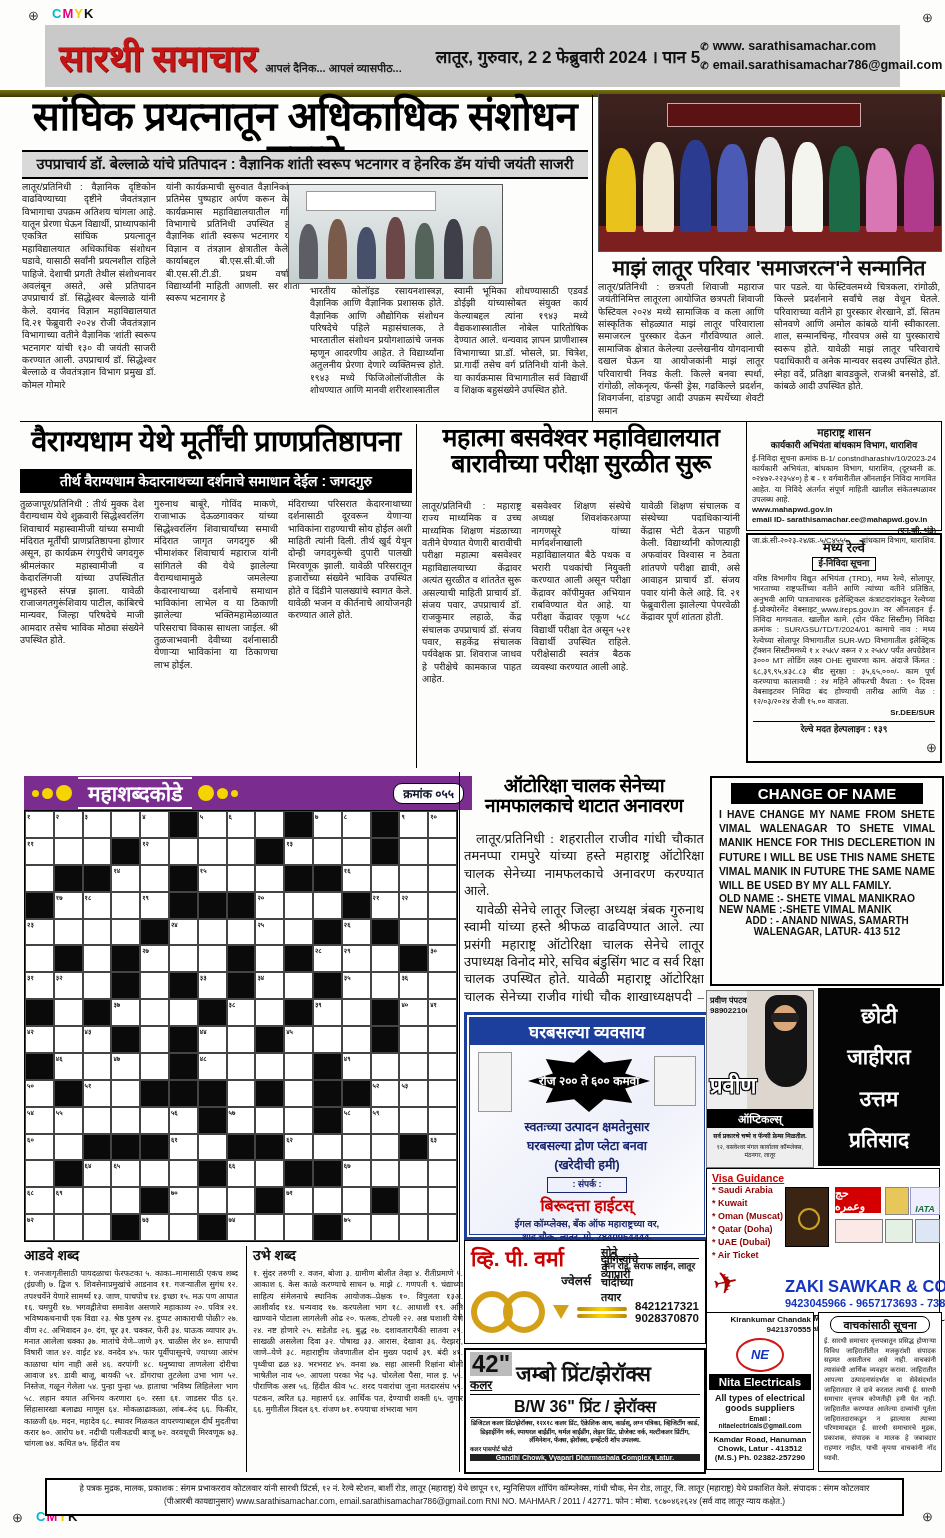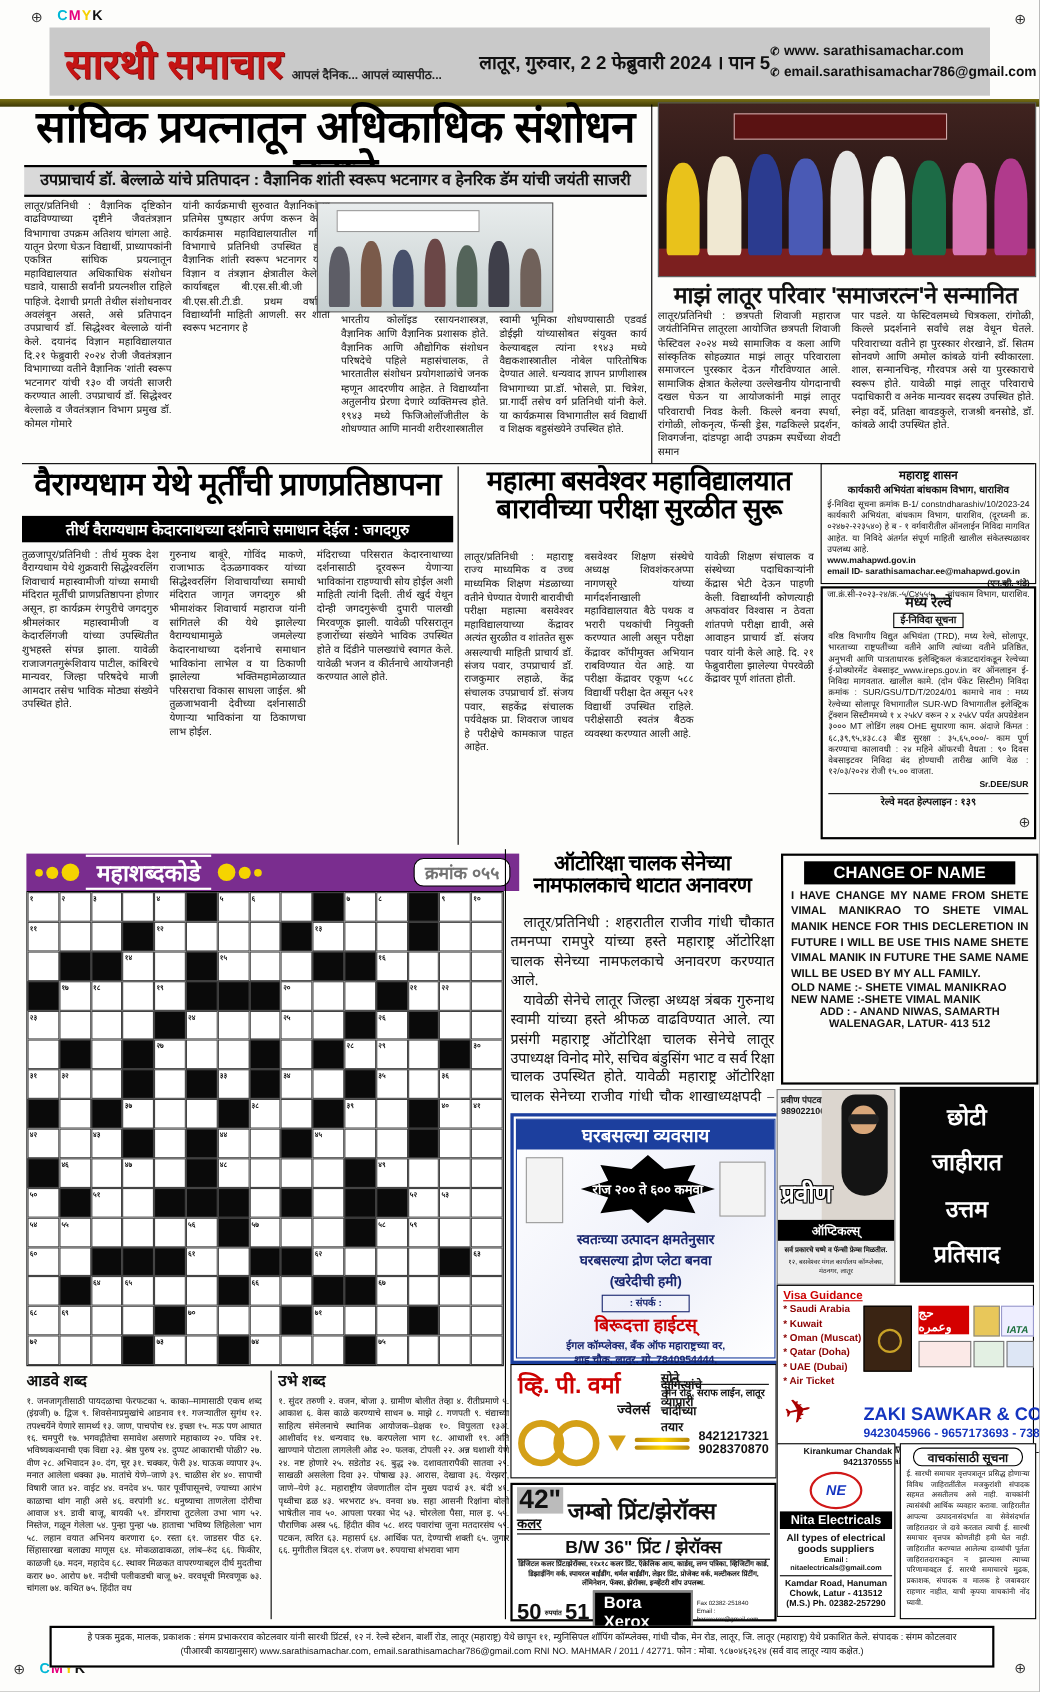--- a/index.html
+++ b/index.html
@@ -51,21 +51,21 @@
   .sig{text-align:right;font-weight:800;}
   .rail-foot{border-top:1.5px solid #000;margin-top:3px;padding-top:2px;text-align:center;font-weight:800;font-size:9px;}
 
   
   #xw-head{background:#7a2d8f;display:flex;align-items:center;padding:0 8px;gap:6px;}
   #xw-title{color:#fff;font-size:21px;font-weight:800;white-space:nowrap;padding:0 10px;
             border-top:2px solid #fff;border-bottom:2px solid #fff;}
   .dots{display:flex;align-items:center;gap:3px;}
   .dot{background:#f5d400;border-radius:50%;}
   .d1{width:7px;height:7px;} .d2{width:11px;height:11px;} .d3{width:16px;height:16px;}
-  #xw-num{background:#fff;color:#737373;font-weight:800;font-size:16px;border-radius:9px;
+  #xw-num{background:#fff;color:#0f172a;font-weight:800;font-size:12px;border-radius:9px;
           border:1px solid #000;padding:1px 9px;margin-left:auto;white-space:nowrap;}
   #xw-grid{display:grid;grid-template-columns:repeat(15,1fr);grid-auto-rows:1fr;
            border:1.5px solid #000;background:#fff;}
   .xc{border:0.5px solid #444;position:relative;background:#fff;}
   .xc span{position:absolute;left:1px;top:0;font-size:6.5px;font-weight:bold;}
   .xb{background:#0a0a0a;}
 
   
   .clues{font-size:8px;line-height:1.42;text-align:justify;}
   .clues h3{font-size:14px;margin:0 0 2px;}
@@ -715,21 +715,21 @@
           <div>शाहू चौक, लातूर. मो. 7840954444,</div>
           <div class="ph">उस्मानाबाद – 7840924444</div>
           <div class="ph">सोलापूर : 7058624444   नांदेड – 9156024444</div>
         </div>
       </div>
     </div>
   </div>
 
   <div id="con-box" class="abs" style="left:710px;top:776px;width:216px;height:196px;">
     <div id="con-title">CHANGE OF NAME</div>
-    <div id="con-body">I HAVE CHANGE MY NAME FROM SHETE VIMAL MANIKRAO TO SHETE VIMAL MANIK HENCE FOR THIS DECLERETION IN FUTURE I WILL BE USE THIS NAME SHETE VIMAL MANIK IN FUTURE THE SAME NAME WILL BE USED BY MY ALL FAMILY.</div>
+    <div id="con-body">I HAVE CHANGE MY NAME FROM SHETE VIMAL WALENAGAR TO SHETE VIMAL MANIK HENCE FOR THIS DECLERETION IN FUTURE I WILL BE USE THIS NAME SHETE VIMAL MANIK IN FUTURE THE SAME NAME WILL BE USED BY MY ALL FAMILY.</div>
     <div class="con-line">OLD NAME :- SHETE VIMAL MANIKRAO</div>
     <div class="con-line">NEW NAME :-SHETE VIMAL MANIK</div>
     <div class="con-addr">ADD : - ANAND NIWAS, SAMARTH</div>
     <div class="con-addr">WALENAGAR, LATUR- 413 512</div>
   </div>
 
   <div id="praveen" class="abs" style="left:706px;top:990px;width:106px;height:176px;">
     <div id="pr-photo">
       <div id="pr-hair"></div>
       <div id="pr-face"></div>
@@ -815,30 +815,20 @@
   <div id="bora" class="abs" style="left:464px;top:1348px;width:230px;height:118px;">
     <div class="r1">
       <div>
         <div class="sz">42"</div>
         <div class="clr">कलर</div>
       </div>
       <div class="jt">जम्बो प्रिंट/झेरॉक्स</div>
     </div>
     <div class="r2">B/W 36" प्रिंट / झेरॉक्स</div>
     <div class="svc">डिजिटल कलर प्रिंट/झेरॉक्स, १२x१८ कलर प्रिंट, ऍक्रेलिक आय, कार्डस्, लग्न पत्रिका, व्हिजिटींग कार्ड, डिझाईनिंग वर्क, स्पायरल बाईंडींग, थर्मल बाईंडींग, लेझर प्रिंट, प्रोजेक्ट वर्क, मल्टीकलर प्रिंटींग, लॅमिनेशन, फॅक्स, झेरॉक्स, इन्व्हेंटरी शॉप उपलब्ध.</div>
-    <div class="r4">
-      <span class="fifty">50</span>
-      <span style="font-size:6px;font-weight:bold;">रुपयांत</span>
-      <span class="fifty">51</span>
-      <span class="bx">Bora Xerox</span>
-      <span class="fx">
-        <span>Fax 02382-251840</span><br>
-        <span>Email : boraxerox@gmail.com</span>
-      </span>
-    </div>
     <div style="font-size:6px;font-weight:bold;">कलर पासपोर्ट फोटो</div>
     <div class="addr">Gandhi Chowk, Vyapari Dharmashala Complex, Latur.</div>
   </div>
 
   <div id="nita" class="abs" style="left:706px;top:1312px;width:102px;height:152px;">
     <div class="own">
       <span>Kirankumar Chandak</span><br>
       <span>9421370555</span>
     </div>
     <div id="ne-logo">NE</div>

